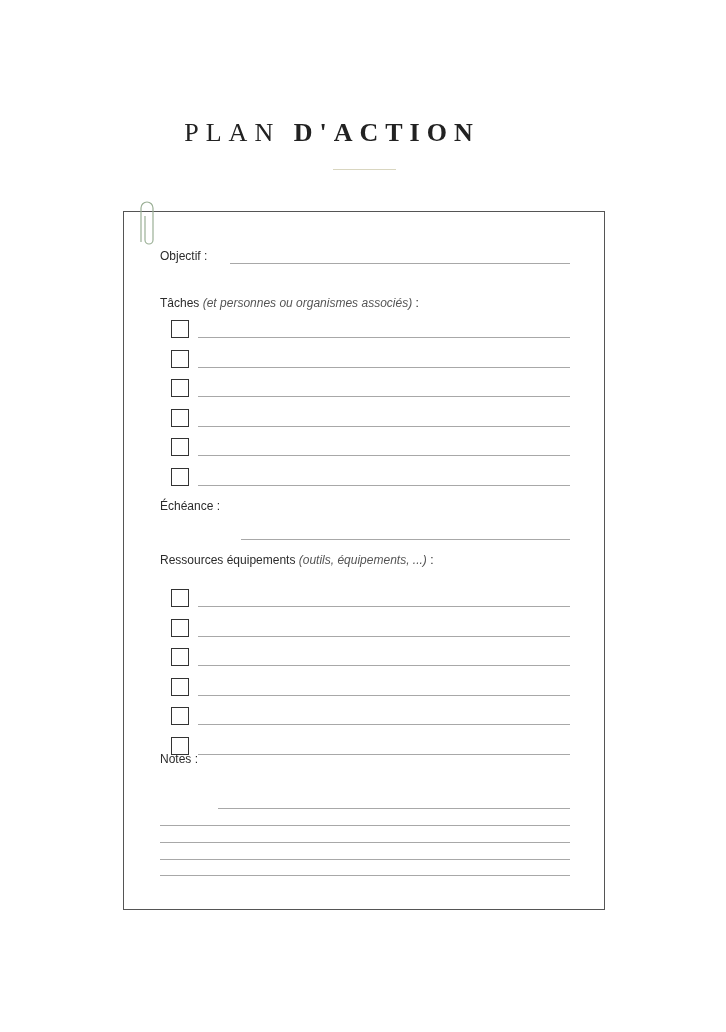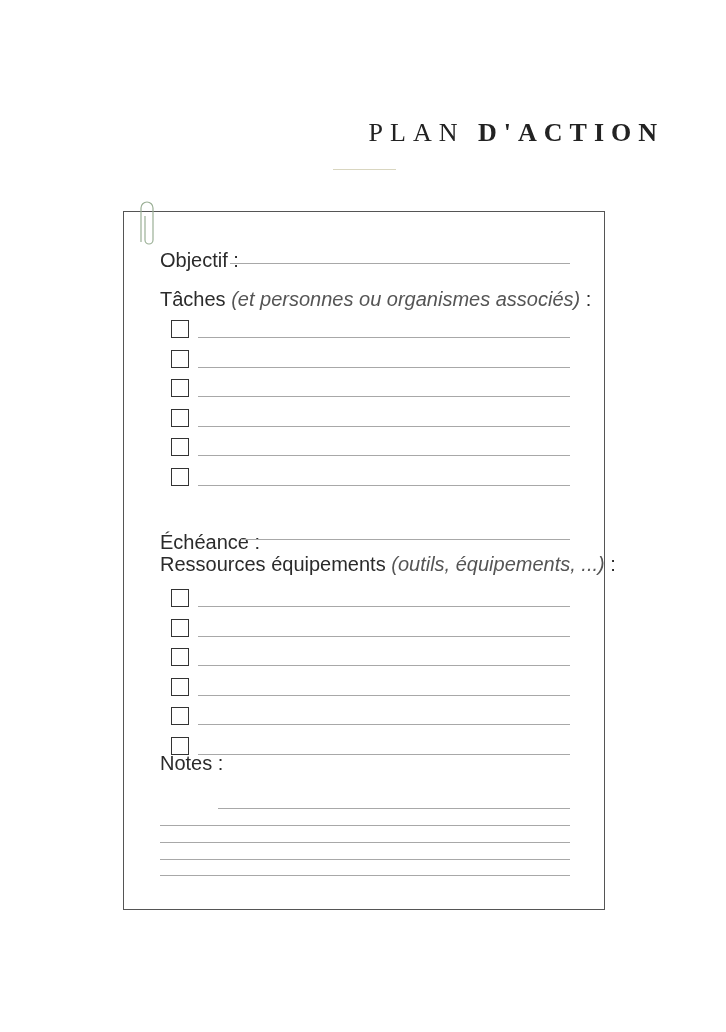--- a/index.html
+++ b/index.html
@@ -1,23 +1,23 @@
 <!DOCTYPE html>
 <html><head>
 <meta charset="utf-8">
 <style>
   html, body { margin: 0; padding: 0; background: #ffffff; }
   body { width: 726px; height: 1032px; position: relative; overflow: hidden; font-family: "Liberation Sans", sans-serif; color: #2a2a2a; }
-  .title { position: absolute; left: 0; width: 664px; top: 118px; text-align: right; font-family: "Liberation Serif", serif; font-size: 26px; letter-spacing: 7px; color: #222; }
+  .title { position: absolute; left: 0; width: 664px; top: 118px; text-align: center; font-family: "Liberation Serif", serif; font-size: 26px; letter-spacing: 7px; color: #222; }
   .title .light { font-weight: normal; }
   .title .bold { font-weight: bold; }
   .title-rule { position: absolute; left: 333px; top: 169px; width: 63px; height: 1px; background: #d9d6c0; }
   .frame { position: absolute; left: 123px; top: 211px; width: 482px; height: 699px; border: 1px solid #555; box-sizing: border-box; }
   .clip { position: absolute; left: 139px; top: 201px; }
-  .label { position: absolute; left: 160px; font-size: 20px; color: #2b2b2b; white-space: nowrap; }
+  .label { position: absolute; left: 160px; font-size: 12px; color: #2b2b2b; white-space: nowrap; }
   .label .it { font-style: italic; color: #555; }
   .rule { position: absolute; height: 1px; background: #a8a8a8; }
   .cb { position: absolute; left: 171px; width: 16px; height: 16px; border: 1.5px solid #333; box-sizing: content-box; background: #fff; }
 </style>
 </head>
 <body>
 
 <div class="title">
   <span class="light">PLAN</span>
   <span class="bold">D'ACTION</span>
@@ -26,41 +26,41 @@
 
 <div class="frame"></div>
 
 <svg class="clip" width="16" height="46" viewBox="0 0 16 46">
   <path d="M4 14 V38 a4 4 0 0 0 8 0 V6 a6 6 0 0 0 -12 0 V40" fill="none" stroke="#9bb096" stroke-width="1.2" transform="translate(2,1)"></path>
 </svg>
 
 <div class="label" style="top:249px">Objectif :</div>
 <div class="rule" style="left:230px; top:263px; width:340px"></div>
 
-<div class="label" style="top:288px">
+<div class="label" style="top:296px">
   <span>Tâches</span>
   <span class="it">(et personnes ou organismes associés)</span><span> :</span>
 </div>
 
 <div id="tasks">
     <div class="cb" style="top: 320px;"></div>
     <div class="rule" style="left: 198px; width: 372px; top: 337px;"></div>
     <div class="cb" style="top: 350px;"></div>
     <div class="rule" style="left: 198px; width: 372px; top: 367px;"></div>
     <div class="cb" style="top: 379px;"></div>
     <div class="rule" style="left: 198px; width: 372px; top: 396px;"></div>
     <div class="cb" style="top: 409px;"></div>
     <div class="rule" style="left: 198px; width: 372px; top: 426px;"></div>
     <div class="cb" style="top: 438px;"></div>
     <div class="rule" style="left: 198px; width: 372px; top: 455px;"></div>
     <div class="cb" style="top: 468px;"></div>
     <div class="rule" style="left: 198px; width: 372px; top: 485px;"></div>
   </div>
 
-<div class="label" style="top:531px">Échéance :</div>
+<div class="label" style="top:499px">Échéance :</div>
 <div class="rule" style="left:241px; top:539px; width:329px"></div>
 
 <div class="label" style="top:553px">
   <span>Ressources équipements</span>
   <span class="it">(outils, équipements, ...)</span><span> :</span>
 </div>
 
 <div id="resources">
     <div class="cb" style="top: 589px;"></div>
     <div class="rule" style="left: 198px; width: 372px; top: 606px;"></div>

